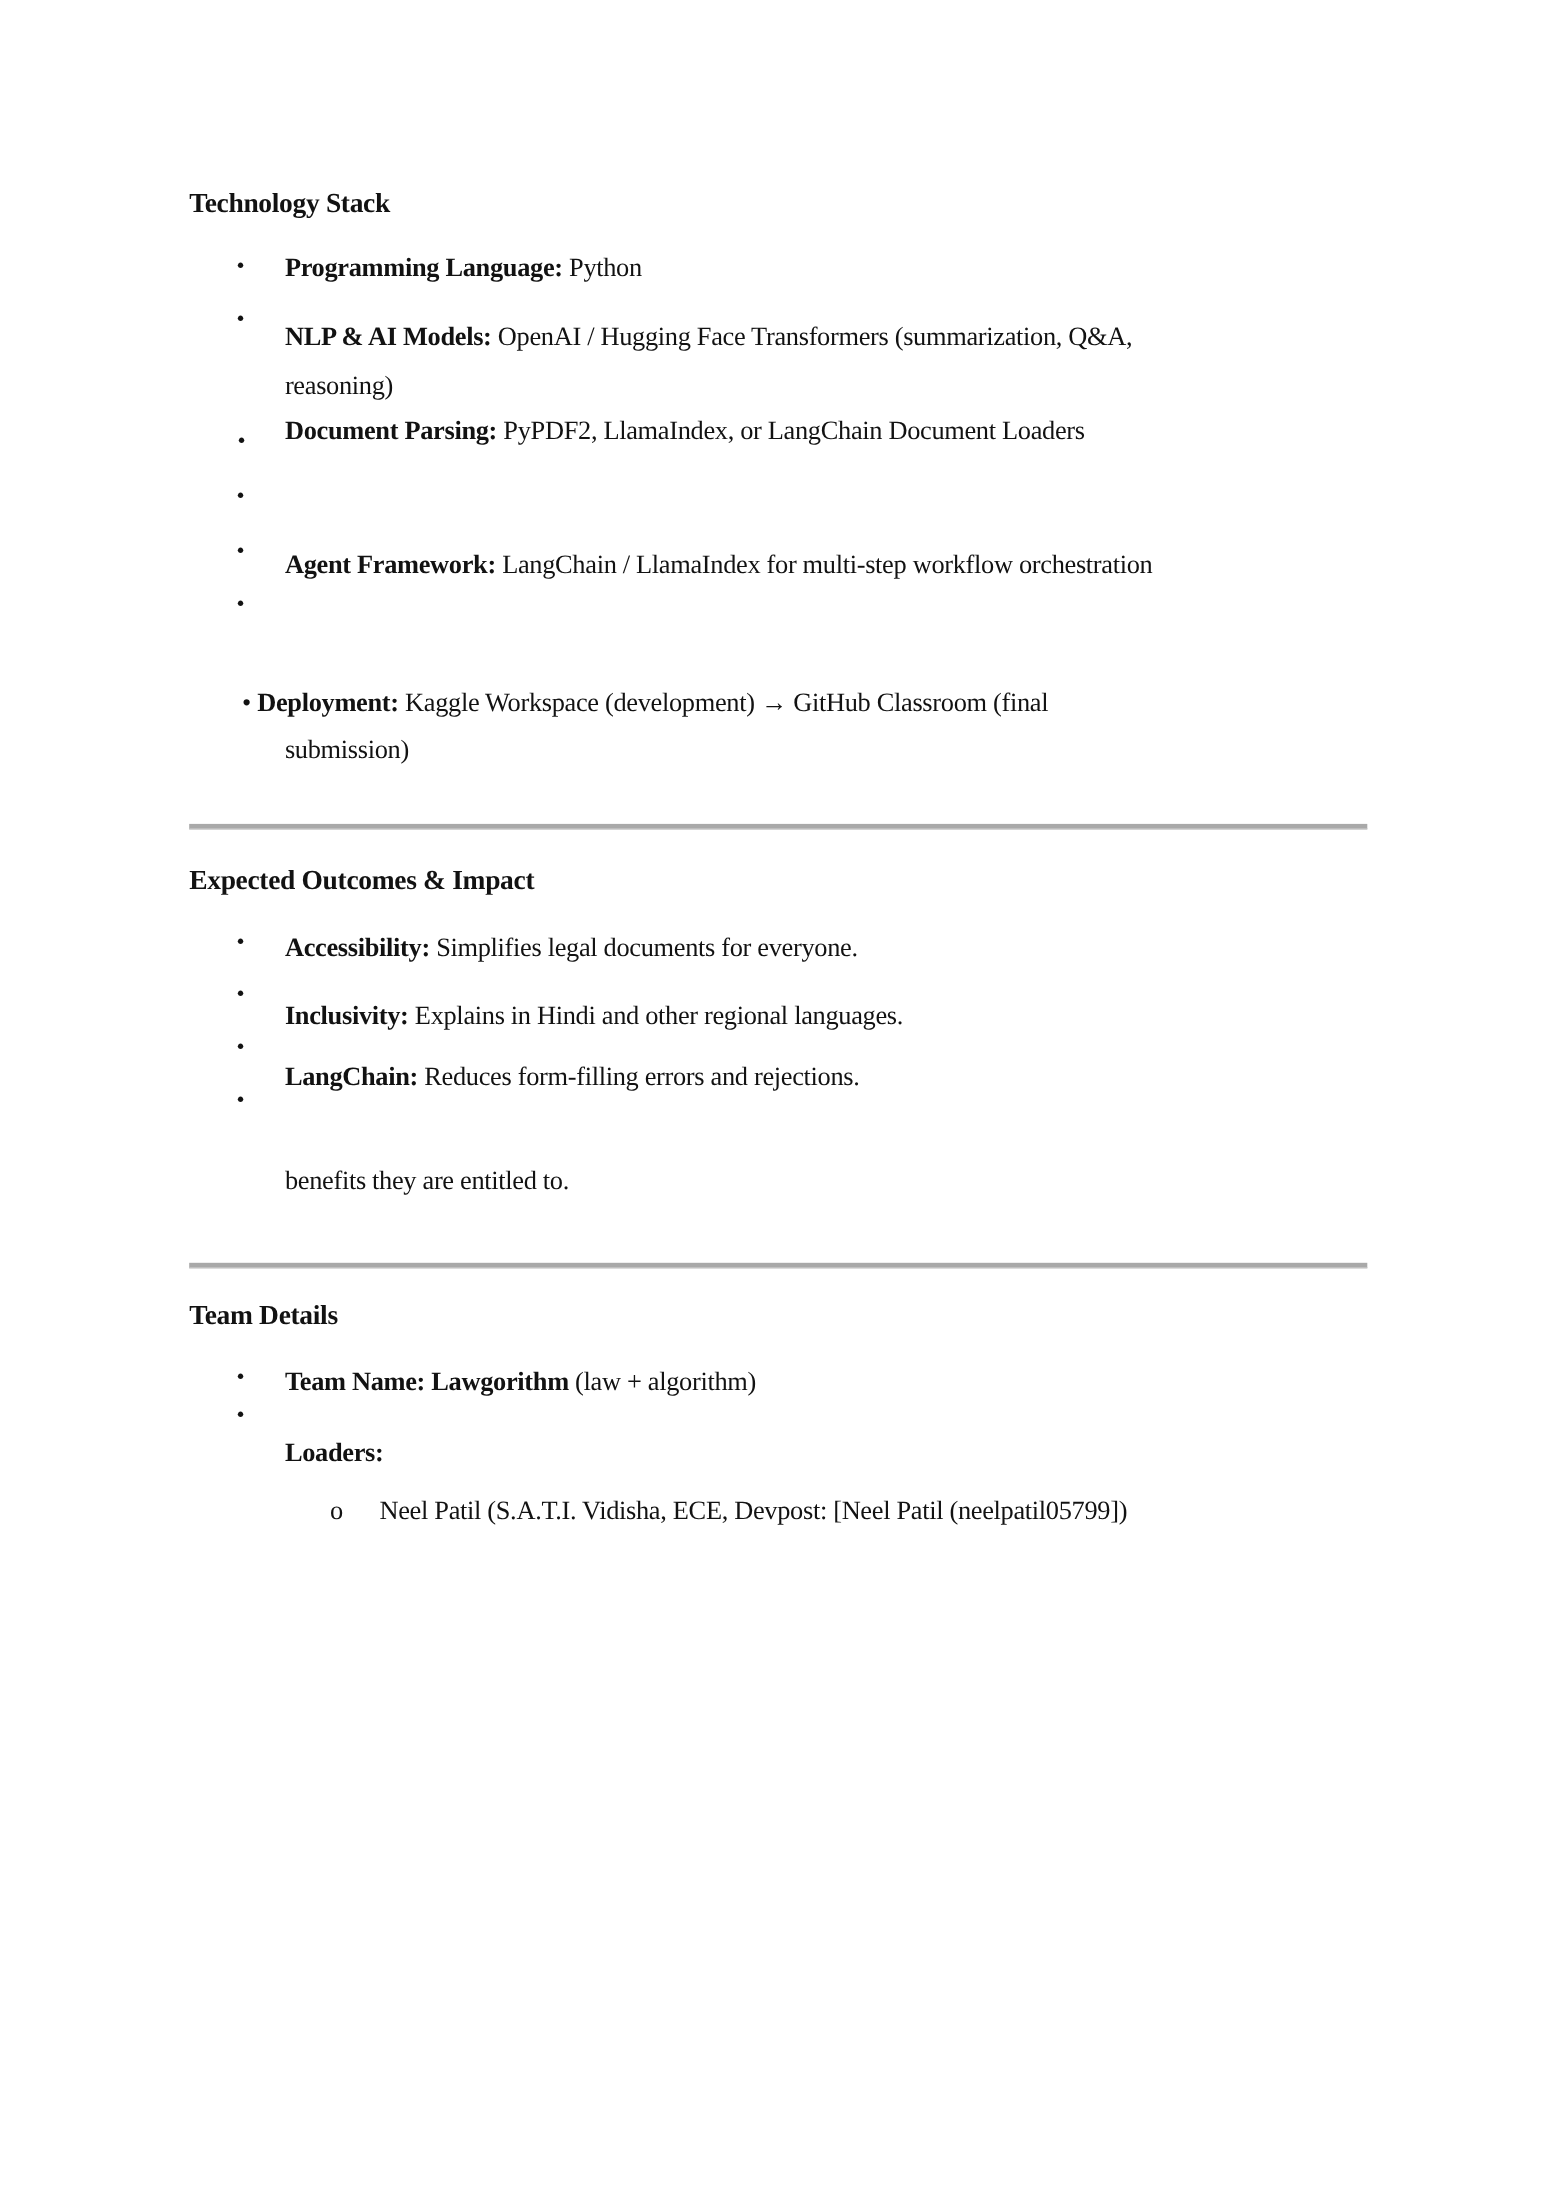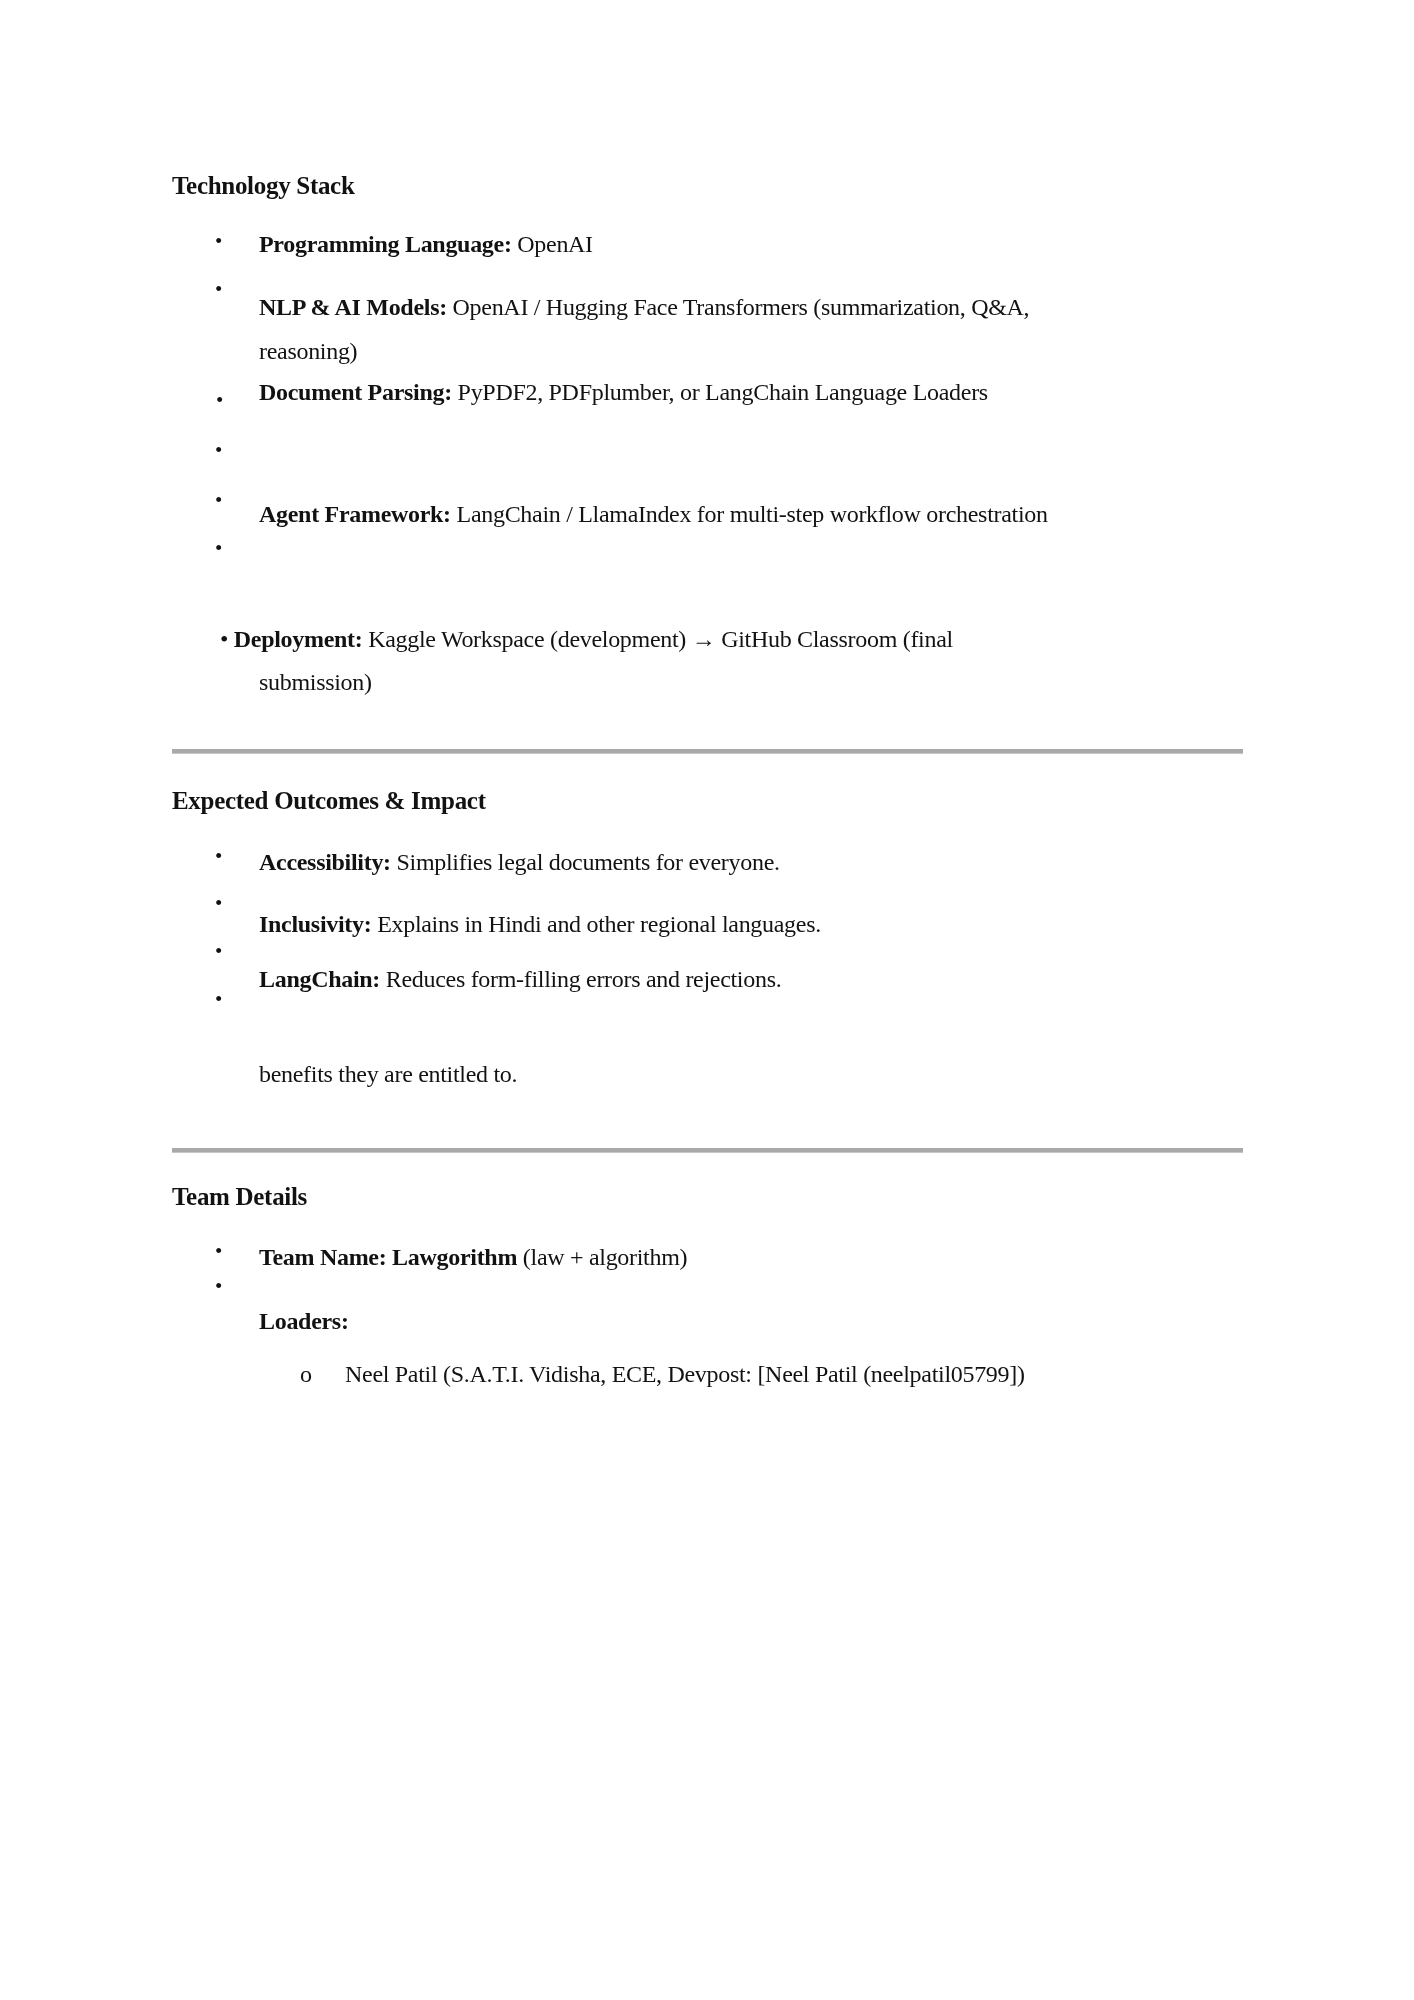--- a/index.html
+++ b/index.html
@@ -43,28 +43,28 @@
   }
 </style>
 </head>
 <body>
 
 <div class="page">
 
   <div class="heading" style="left:172px;top:171px">Technology Stack</div>
 
   <span class="bullet" style="left:215px;top:231px">•</span>
-  <div class="line" style="left:259px;top:229px"><b>Programming Language:</b> <span>OpenAI</span></div>
+  <div class="line" style="left:259px;top:229px"><b>Programming Language:</b> <span>Python</span></div>
 
   <span class="bullet" style="left:215px;top:279px">•</span>
   <div class="line" style="left:259px;top:292px"><b>NLP &amp; AI Models:</b> <span>OpenAI / Hugging Face Transformers (summarization, Q&amp;A,</span></div>
   <div class="line" style="left:259px;top:336px">reasoning)</div>
 
   <span class="bullet" style="left:216px;top:390px">•</span>
-  <div class="line" style="left:259px;top:377px"><b>Document Parsing:</b> <span>PyPDF2, PDFplumber, or LangChain Language Loaders</span></div>
+  <div class="line" style="left:259px;top:377px"><b>Document Parsing:</b> <span>PyPDF2, LlamaIndex, or LangChain Document Loaders</span></div>
 
   <span class="bullet" style="left:215px;top:440px">•</span>
 
   <span class="bullet" style="left:215px;top:490px">•</span>
   <div class="line" style="left:259px;top:499px"><b>Agent Framework:</b> <span>LangChain / LlamaIndex for multi-step workflow orchestration</span></div>
 
   <span class="bullet" style="left:215px;top:538px">•</span>
 
   <div class="line" style="left:220px;top:624px"><span>•</span> <b>Deployment:</b> <span>Kaggle Workspace (development) → GitHub Classroom (final</span></div>
   <div class="line" style="left:259px;top:667px">submission)</div>

